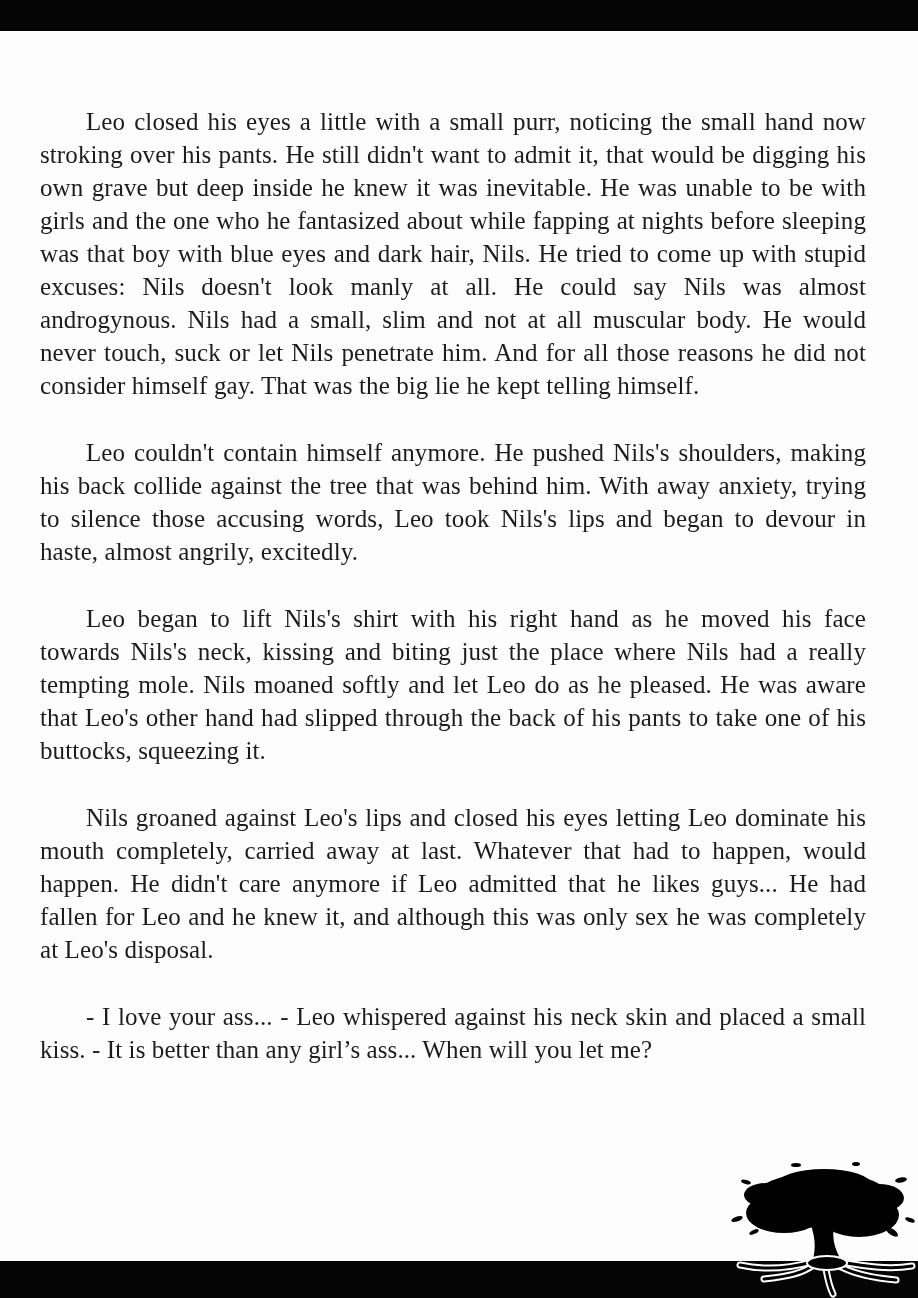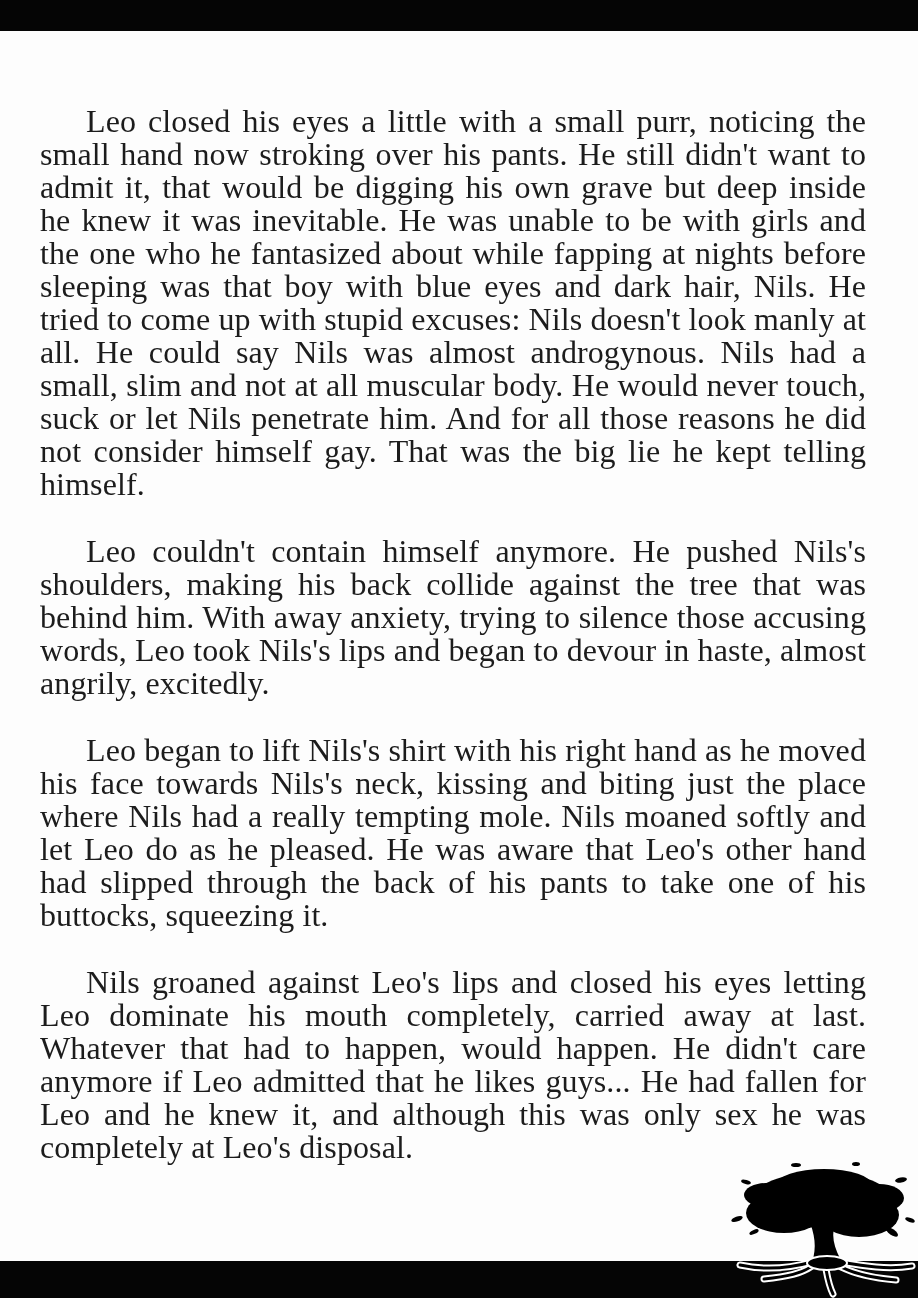--- a/index.html
+++ b/index.html
@@ -23,21 +23,21 @@
     position: absolute;
     top: 31px;
     left: 0;
     width: 918px;
     padding: 74px 52px 0 40px;
     box-sizing: border-box;
     color: #1c1c1c;
   }
   .content p {
     margin: 0 0 34px 0;
-    font-size: 32px;
+    font-size: 25px;
     line-height: 33px;
     text-align: justify;
     text-indent: 46px;
     letter-spacing: 0.1px;
   }
   .tree {
     position: absolute;
     right: 2px;
     bottom: 0;
     width: 192px;
@@ -50,20 +50,21 @@
 
 <div class="page">
 
   <div class="bar top"></div>
 
   <div class="content">
     <p>Leo closed his eyes a little with a small purr, noticing the small hand now stroking over his pants. He still didn't want to admit it, that would be digging his own grave but deep inside he knew it was inevitable. He was unable to be with girls and the one who he fantasized about while fapping at nights before sleeping was that boy with blue eyes and dark hair, Nils. He tried to come up with stupid excuses: Nils doesn't look manly at all. He could say Nils was almost androgynous. Nils had a small, slim and not at all muscular body. He would never touch, suck or let Nils penetrate him. And for all those reasons he did not consider himself gay. That was the big lie he kept telling himself.</p>
     <p>Leo couldn't contain himself anymore. He pushed Nils's shoulders, making his back collide against the tree that was behind him. With away anxiety, trying to silence those accusing words, Leo took Nils's lips and began to devour in haste, almost angrily, excitedly.</p>
     <p>Leo began to lift Nils's shirt with his right hand as he moved his face towards Nils's neck, kissing and biting just the place where Nils had a really tempting mole. Nils moaned softly and let Leo do as he pleased. He was aware that Leo's other hand had slipped through the back of his pants to take one of his buttocks, squeezing it.</p>
     <p>Nils groaned against Leo's lips and closed his eyes letting Leo dominate his mouth completely, carried away at last. Whatever that had to happen, would happen. He didn't care anymore if Leo admitted that he likes guys... He had fallen for Leo and he knew it, and although this was only sex he was completely at Leo's disposal.</p>
+    <p>- I love your ass... - Leo whispered against his neck skin and placed a small kiss. - It is better than any girl’s ass... When will you let me?</p>
   </div>
 
   <svg class="tree" viewBox="0 0 192 140" xmlns="http://www.w3.org/2000/svg" aria-hidden="true">
 
     <g fill="#000000">
       <ellipse cx="98" cy="42" rx="70" ry="28"></ellipse>
       <ellipse cx="60" cy="55" rx="38" ry="20"></ellipse>
       <ellipse cx="135" cy="57" rx="40" ry="22"></ellipse>
       <ellipse cx="100" cy="27" rx="48" ry="16"></ellipse>
       <ellipse cx="155" cy="40" rx="25" ry="14"></ellipse>

